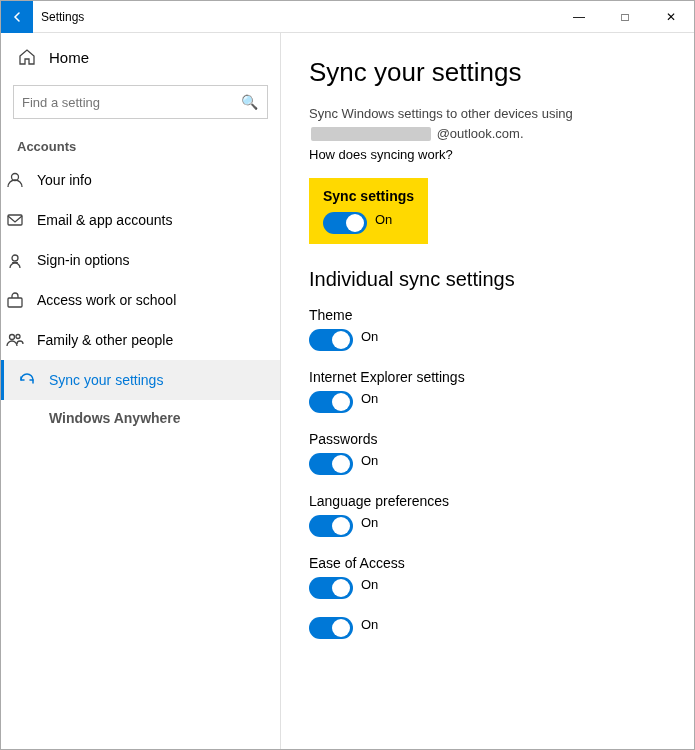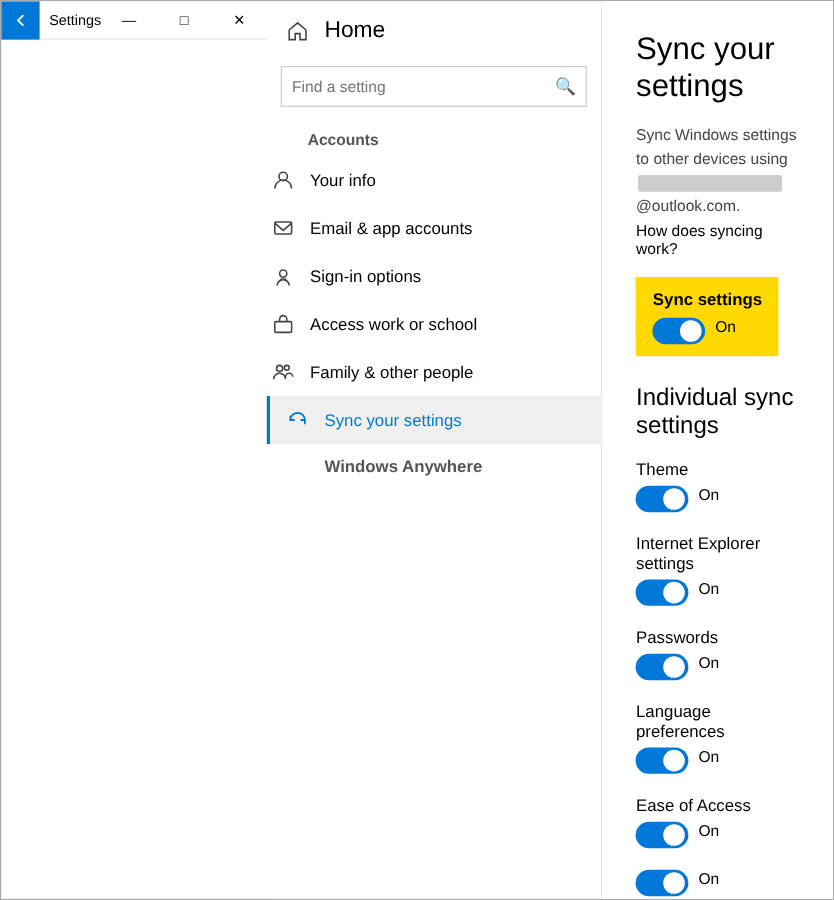--- a/index.html
+++ b/index.html
@@ -10,21 +10,21 @@
       justify-content: center;
       align-items: center;
       min-height: 100vh;
     }
     .window {
       width: 695px;
       height: 750px;
       background: #fff;
       border: 1px solid #aaa;
       display: flex;
-      flex-direction: row;
+      flex-direction: column;
       box-shadow: 2px 2px 10px rgba(0,0,0,0.3);
       overflow: hidden;
     }
     .titlebar {
       height: 32px;
       background: #fff;
       display: flex;
       align-items: center;
       border-bottom: 1px solid #e0e0e0;
       flex-shrink: 0;
@@ -72,21 +72,21 @@
       display: flex;
       flex-direction: column;
       overflow-y: auto;
       flex-shrink: 0;
     }
     .sidebar-home {
       display: flex;
       align-items: center;
       padding: 14px 16px;
       cursor: pointer;
-      font-size: 19px;
+      font-size: 15px;
       color: #000;
       text-align: center;
     }
     .search-box {
       margin: 4px 12px 8px 12px;
       display: flex;
       align-items: center;
       border: 1px solid #ccc;
       background: #fff;
       height: 34px;
@@ -103,21 +103,20 @@
     }
     .search-icon {
       color: #666;
       font-size: 14px;
     }
     .sidebar-section-title {
       padding: 12px 16px 6px 16px;
       font-size: 13px;
       color: #555;
       font-weight: 600;
-      margin-left: 18px;
     }
     .sidebar-item {
       display: flex;
       align-items: center;
       padding: 10px 4px;
       cursor: pointer;
       font-size: 14px;
       color: #000;
       min-height: 40px;
     }

